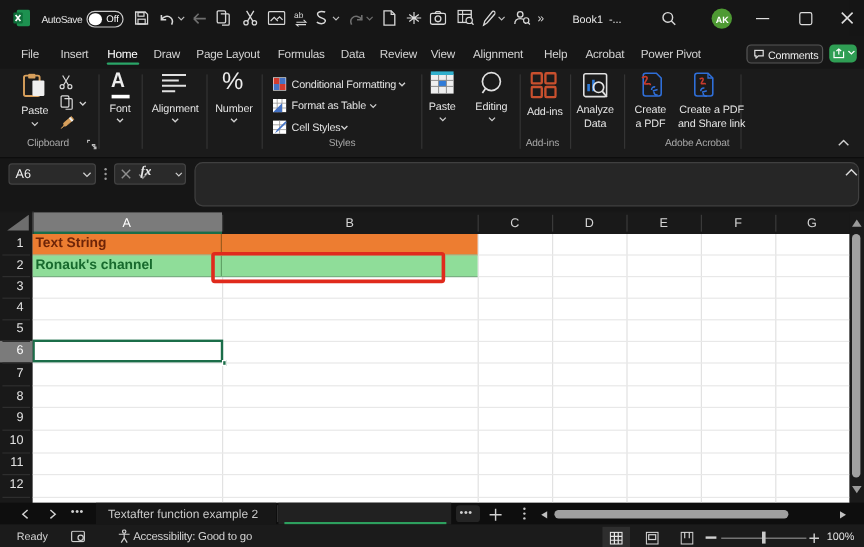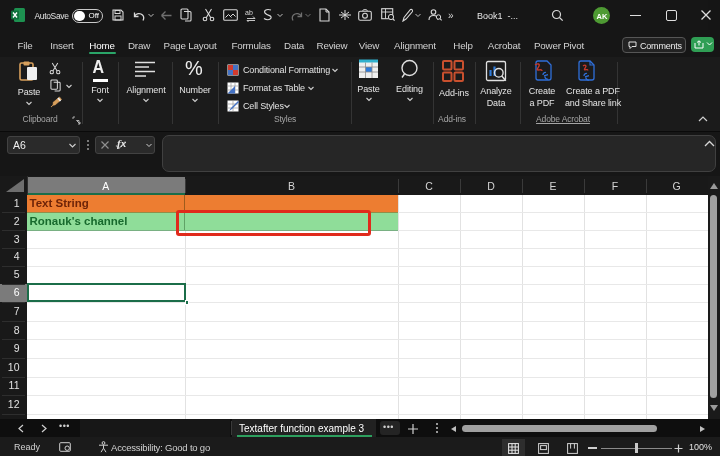--- a/index.html
+++ b/index.html
@@ -315,21 +315,21 @@
   <div class="blbl" style="left:542px;top:41px;">a PDF</div>
 
   <svg class="abs" style="left:575px;top:3px;" width="22" height="22" viewBox="0 0 22 22">
     <path d="M6 1 h9 l4 4 v13 a2 2 0 0 1 -2 2 h-11 a2 2 0 0 1 -2 -2 v-15 a2 2 0 0 1 2 -2 z" fill="none" stroke="#2f6fd9" stroke-width="1.3"></path>
     <path d="M15 1 v4 h4" fill="none" stroke="#2f6fd9" stroke-width="1.1"></path>
     <path d="M8 6 c2 -1.5 3.5 -0.7 2.8 0.8 c-0.7 1.5 -2.2 3 -0.8 3 c1.4 0 2.8 -0.7 2.8 0.7" fill="none" stroke="#c73a2c" stroke-width="1.3"></path>
     <path d="M9 16 a2.3 2.3 0 0 1 3 -2.5 M11 17.5 a2.3 2.3 0 0 0 3 2.5 M10 16.8 l4 -1.2" fill="none" stroke="#2f6fd9" stroke-width="1.3"></path>
   </svg>
   <div class="blbl" style="left:593px;top:29px;">Create a PDF</div>
   <div class="blbl" style="left:593px;top:41px;">and Share link</div>
-  <div class="glbl" style="left:563px;top:57px;text-decoration:underline;">Adobe Acrobat</div>
+  <div class="glbl" style="left:581px;top:57px;">Adobe Acrobat</div>
 
   <svg class="abs" style="left:698px;top:59px;" width="10" height="6" viewBox="0 0 10 6">
         <path d="M1 5 L5 1 L9 5" stroke="#cfcfcf" stroke-width="1.2" fill="none"></path>
       </svg>
 </div>
 
 <div class="abs" id="fbar" style="left:0;top:132px;width:720px;height:44px;background:#161616;">
 
   <div class="abs" style="left:7px;top:3.5px;width:73px;height:18px;background:#2a2a2a;border:1px solid #424242;border-radius:3px;box-sizing:border-box;"></div>
   <div class="tx" style="left:13px;top:7px;font-size:10.5px;color:#f0f0f0;">A6</div>
@@ -464,24 +464,24 @@
 <div class="abs" id="sheetbar" style="left:0;top:419px;width:720px;height:18px;background:#0e0e0e;">
   <svg class="abs" style="left:17px;top:5px;" width="8" height="9" viewBox="0 0 8 9">
         <path d="M6 1 L2 4.5 L6 8" stroke="#d0d0d0" stroke-width="1.2" fill="none"></path>
       </svg>
   <svg class="abs" style="left:40px;top:5px;" width="8" height="9" viewBox="0 0 8 9">
         <path d="M2 1 L6 4.5 L2 8" stroke="#d0d0d0" stroke-width="1.2" fill="none"></path>
       </svg>
   <div class="tx" style="left:59px;top:2px;font-size:9px;color:#d0d0d0;letter-spacing:0.5px;">•••</div>
 
   <div class="abs" style="left:80px;top:0;width:150px;height:18px;background:#171717;"></div>
+  <div class="tx" style="left:90px;top:4.5px;font-size:10px;color:#c9c9c9;">Textafter function example 2</div>
   <div class="abs" style="left:230.5px;top:2px;width:1px;height:14px;background:#3a3a3a;"></div>
 
   <div class="abs" style="left:232px;top:0;width:144px;height:18px;background:#212121;"></div>
-  <div class="tx" style="left:239px;top:4px;font-size:10px;color:#ffffff;">Textafter function example 3</div>
   <div class="abs" style="left:237px;top:15.5px;width:135px;height:2px;background:#2d9f5e;"></div>
 
   <div class="abs" style="left:380px;top:2px;width:20px;height:14px;background:#242424;border-radius:3px;"></div>
   <div class="tx" style="left:383px;top:2.5px;font-size:9px;color:#d0d0d0;letter-spacing:0.5px;">•••</div>
   <svg class="abs" style="left:407px;top:4px;" width="12" height="12" viewBox="0 0 12 12">
         <path d="M6 1 V11 M1 6 H11" stroke="#d0d0d0" stroke-width="1.2"></path>
       </svg>
   <div class="abs" style="left:436px;top:4px;width:2px;height:2px;background:#c9c9c9;border-radius:50%;"></div>
   <div class="abs" style="left:436px;top:8px;width:2px;height:2px;background:#c9c9c9;border-radius:50%;"></div>
   <div class="abs" style="left:436px;top:12px;width:2px;height:2px;background:#c9c9c9;border-radius:50%;"></div>

